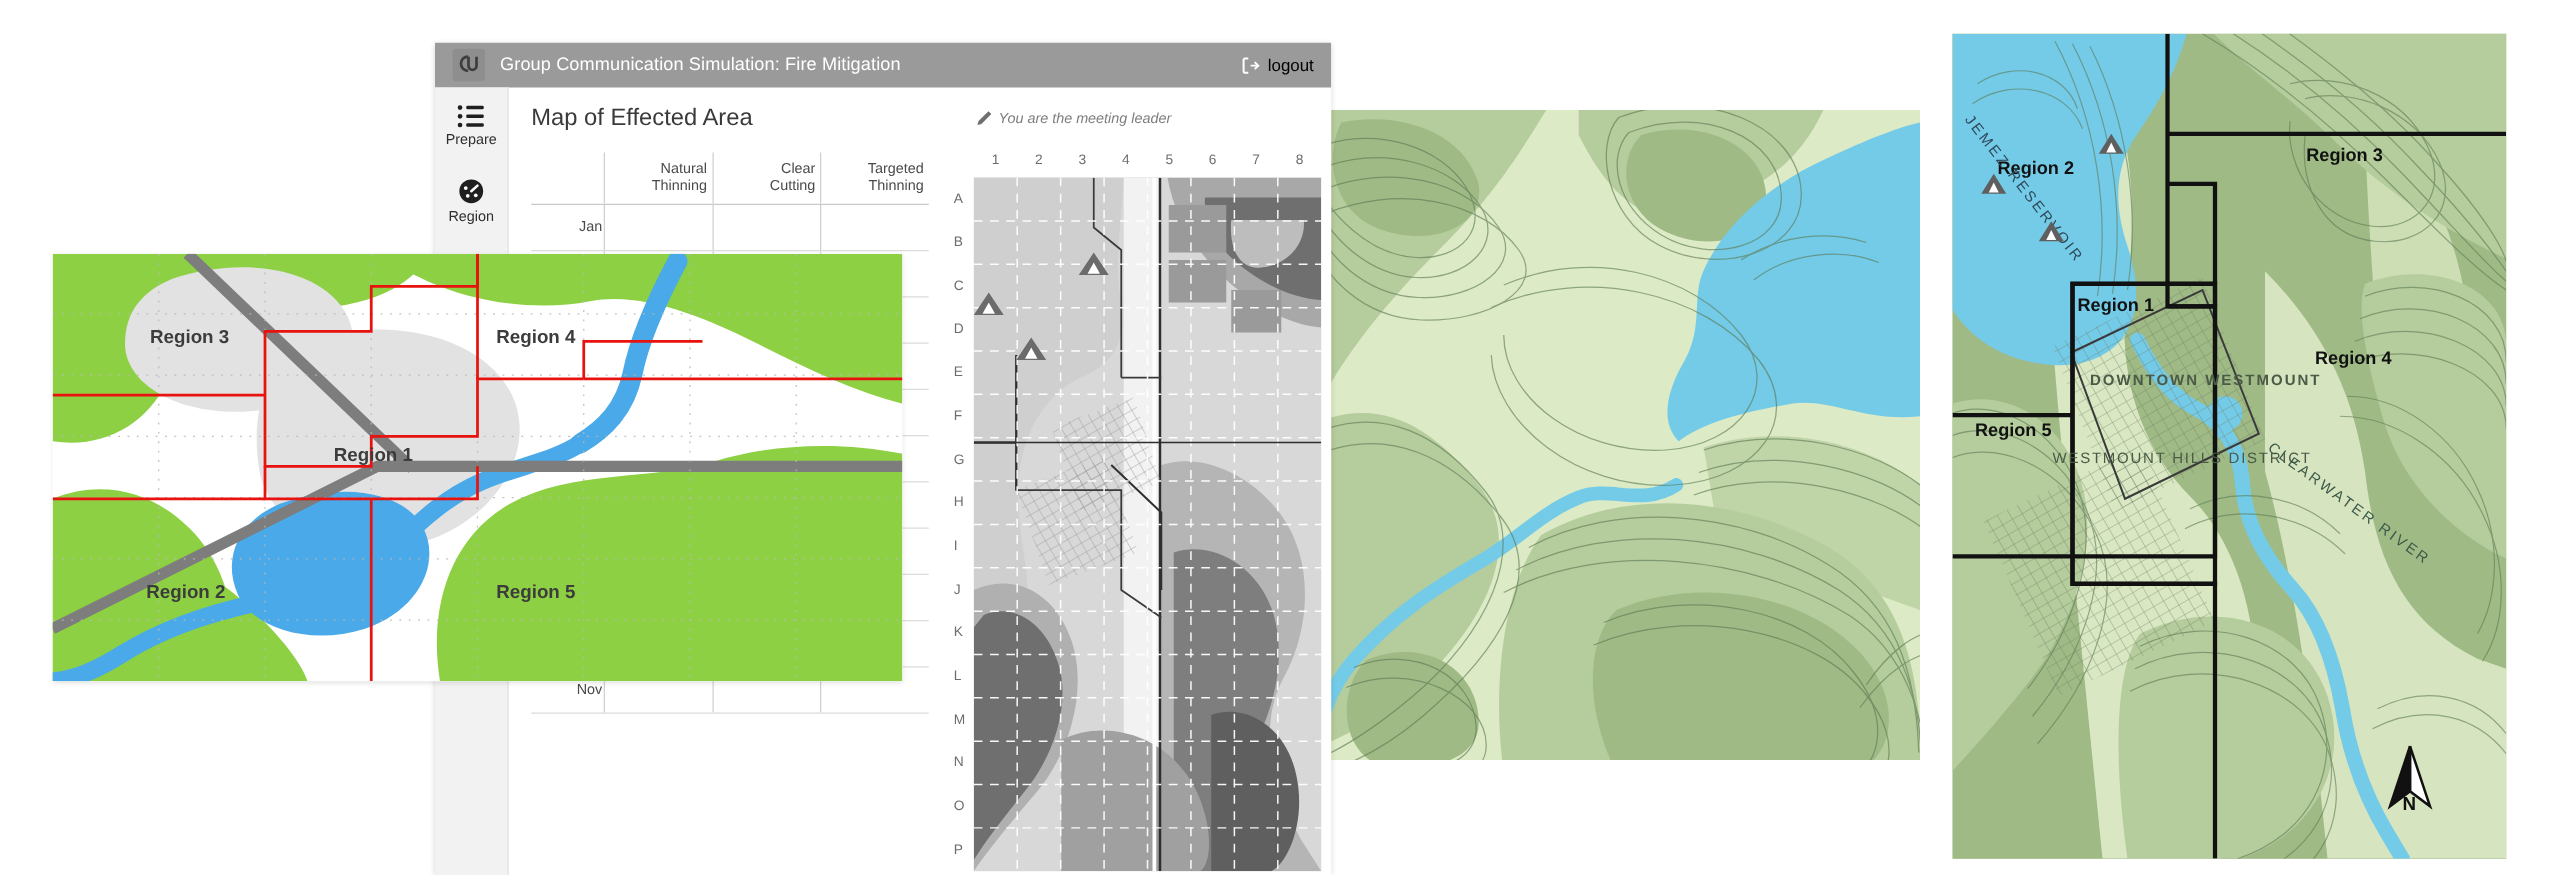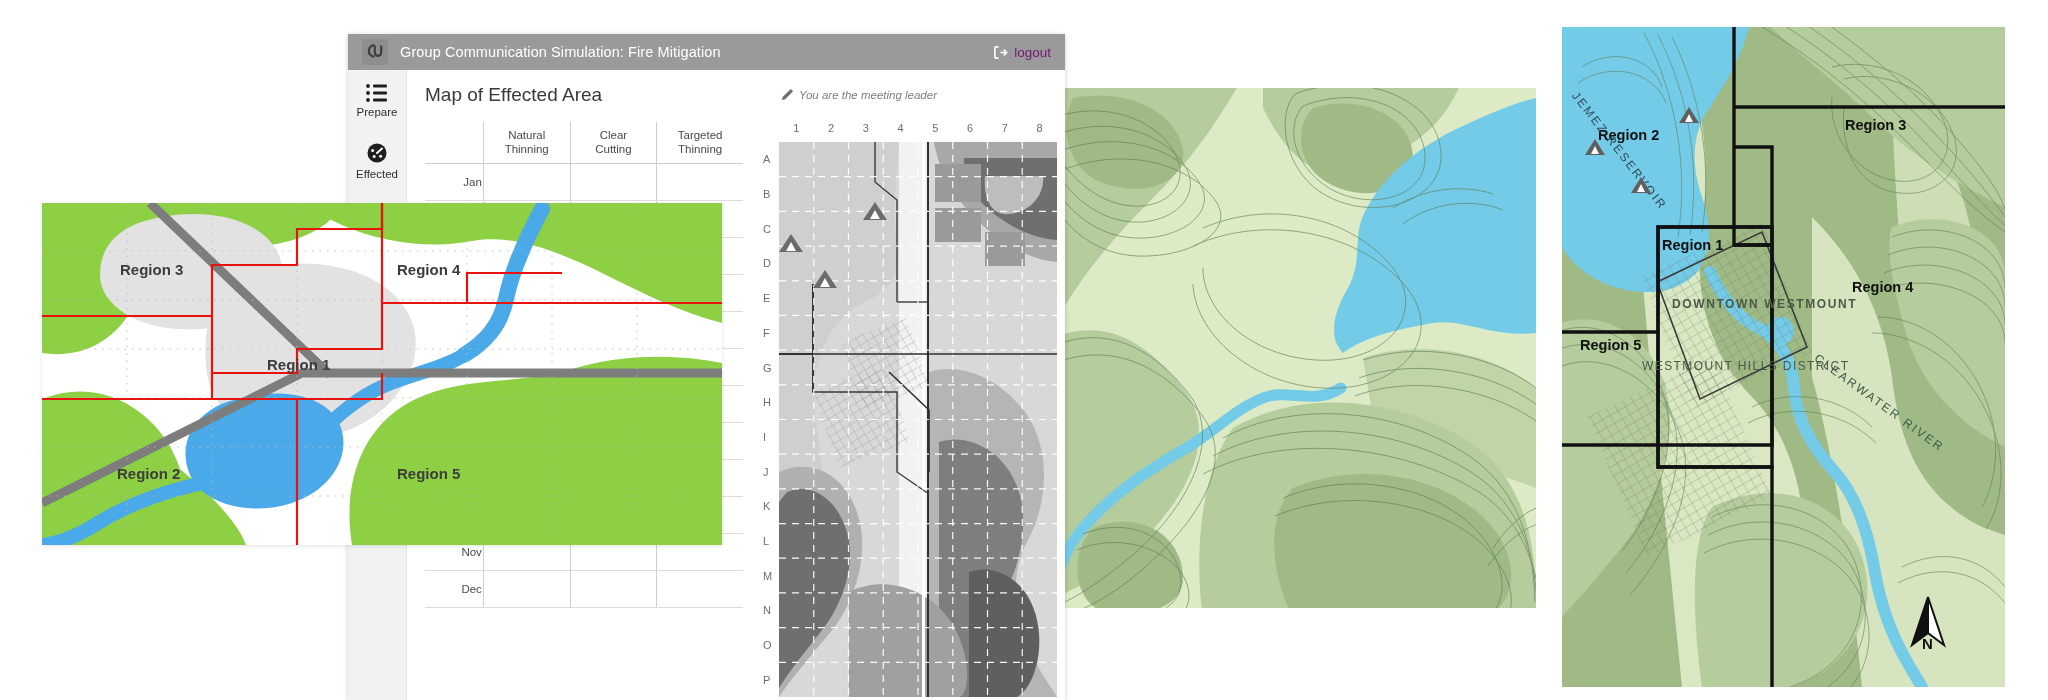--- a/index.html
+++ b/index.html
@@ -10,34 +10,34 @@
   #topo-panel-center{position:absolute;left:1063px;top:88px;width:473px;height:520px;overflow:hidden;background:#dceac5;}
   
   #topo-panel-right{position:absolute;left:1562px;top:27px;width:443px;height:660px;overflow:hidden;background:#9fba85;}
 
   
   #app-window{position:absolute;left:348px;top:34px;width:717px;height:666px;background:#ffffff;
      box-shadow:0 1px 5px rgba(0,0,0,.20);overflow:hidden;}
   #app-titlebar{height:36px;background:#9a9a9a;display:flex;align-items:center;padding:0 14px;gap:12px;}
   #app-title{color:#fff;font-size:14.5px;letter-spacing:.1px;flex:1;}
   .cu-logo{width:26px;height:26px;background:#8e8e8e;border-radius:3px;display:flex;align-items:center;justify-content:center;}
-  #logout-btn{color:#701a75;font-size:13.5px;display:flex;align-items:center;gap:6px;cursor:pointer;text-align:center;}
+  #logout-btn{color:#000000;font-size:13.5px;display:flex;align-items:center;gap:6px;cursor:pointer;text-align:center;}
 
   #app-body{display:flex;height:630px;}
   #sidebar{width:58px;background:#f2f2f2;border-right:1px solid #e2e2e2;padding-top:14px;flex-shrink:0;}
   .side-item{display:flex;flex-direction:column;align-items:center;gap:4px;margin-bottom:24px;cursor:pointer;}
   .side-item .lbl{font-size:11.5px;color:#2f2f2f;}
   #content{flex:1;position:relative;padding:14px 0 0 18px;}
   #page-title{font-size:19px;color:#3a3a3a;font-weight:400;}
   #leader-note{position:absolute;right:128px;top:18px;font-size:11.5px;color:#7d7d7d;font-style:italic;display:flex;align-items:flex-end;gap:5px;}
 
   
   #sched-table{position:absolute;left:18px;top:52px;width:318px;border-collapse:collapse;}
   #sched-table th{font-size:11.5px;color:#4a4a4a;font-weight:400;line-height:1.25;padding:6px 4px;
-     border-left:1px solid #cfcfcf;border-bottom:1px solid #c9c9c9;width:72px;}
+     border-left:1px solid #cfcfcf;border-bottom:1px solid #c9c9c9;width:72px;text-align:right;}
   #sched-table th.corner{border-left:none;border-bottom:1px solid #c9c9c9;width:46px;}
   #sched-table td{height:34px;border-left:1px solid #cfcfcf;border-bottom:1px solid #dcdcdc;}
   #sched-table td.mon{border-left:none;font-size:11.5px;color:#4a4a4a;text-align:right;border-bottom:1px solid #dcdcdc;}
 
   
   #grid-map-wrap{position:absolute;left:350px;top:52px;width:300px;height:575px;}
   #grid-col-labels{position:absolute;left:22px;top:0;width:278px;height:18px;}
   #grid-col-labels span{position:absolute;font-size:11px;color:#6d6d6d;transform:translateX(-50%);}
   #grid-row-labels{position:absolute;left:0;top:20px;width:18px;height:555px;}
   #grid-row-labels span{position:absolute;font-size:11px;color:#6d6d6d;left:6px;transform:translateY(-50%);}
@@ -255,21 +255,21 @@
         <span class="lbl">Prepare</span>
       </div>
       <div class="side-item">
         <svg width="22" height="22" viewBox="0 0 22 22">
           <circle cx="11" cy="11" r="9.5" fill="#1f1f1f"></circle>
           <path d="M11,11 L16,6.5" stroke="#fff" stroke-width="2" stroke-linecap="round"></path>
           <circle cx="6.6" cy="8.4" r="1.5" fill="#fff"></circle>
           <circle cx="8.2" cy="14.6" r="1.5" fill="#fff"></circle>
           <circle cx="14.6" cy="14.2" r="1.5" fill="#fff"></circle>
         </svg>
-        <span class="lbl">Effected</span>
+        <span class="lbl">Region</span>
       </div>
     </div>
 
     <div id="content">
       <div id="page-title">Map of Effected Area</div>
 
       <div id="leader-note">
         <svg width="13" height="13" viewBox="0 0 14 14">
           <path d="M10.5,1 L13,3.5 L4.5,12 L1,13 L2,9.5 Z" fill="#6f6f6f"></path>
         </svg>
@@ -341,26 +341,20 @@
               <td></td>
             </tr>
             <tr>
               <td class="mon">Oct</td>
               <td></td>
               <td></td>
               <td></td>
             </tr>
             <tr>
               <td class="mon">Nov</td>
-              <td></td>
-              <td></td>
-              <td></td>
-            </tr>
-            <tr>
-              <td class="mon">Dec</td>
               <td></td>
               <td></td>
               <td></td>
             </tr>
           </tbody>
       </table>
 
       <div id="grid-map-wrap">
         <div id="grid-col-labels">
             <span style="left: 17.4px;">1</span>

